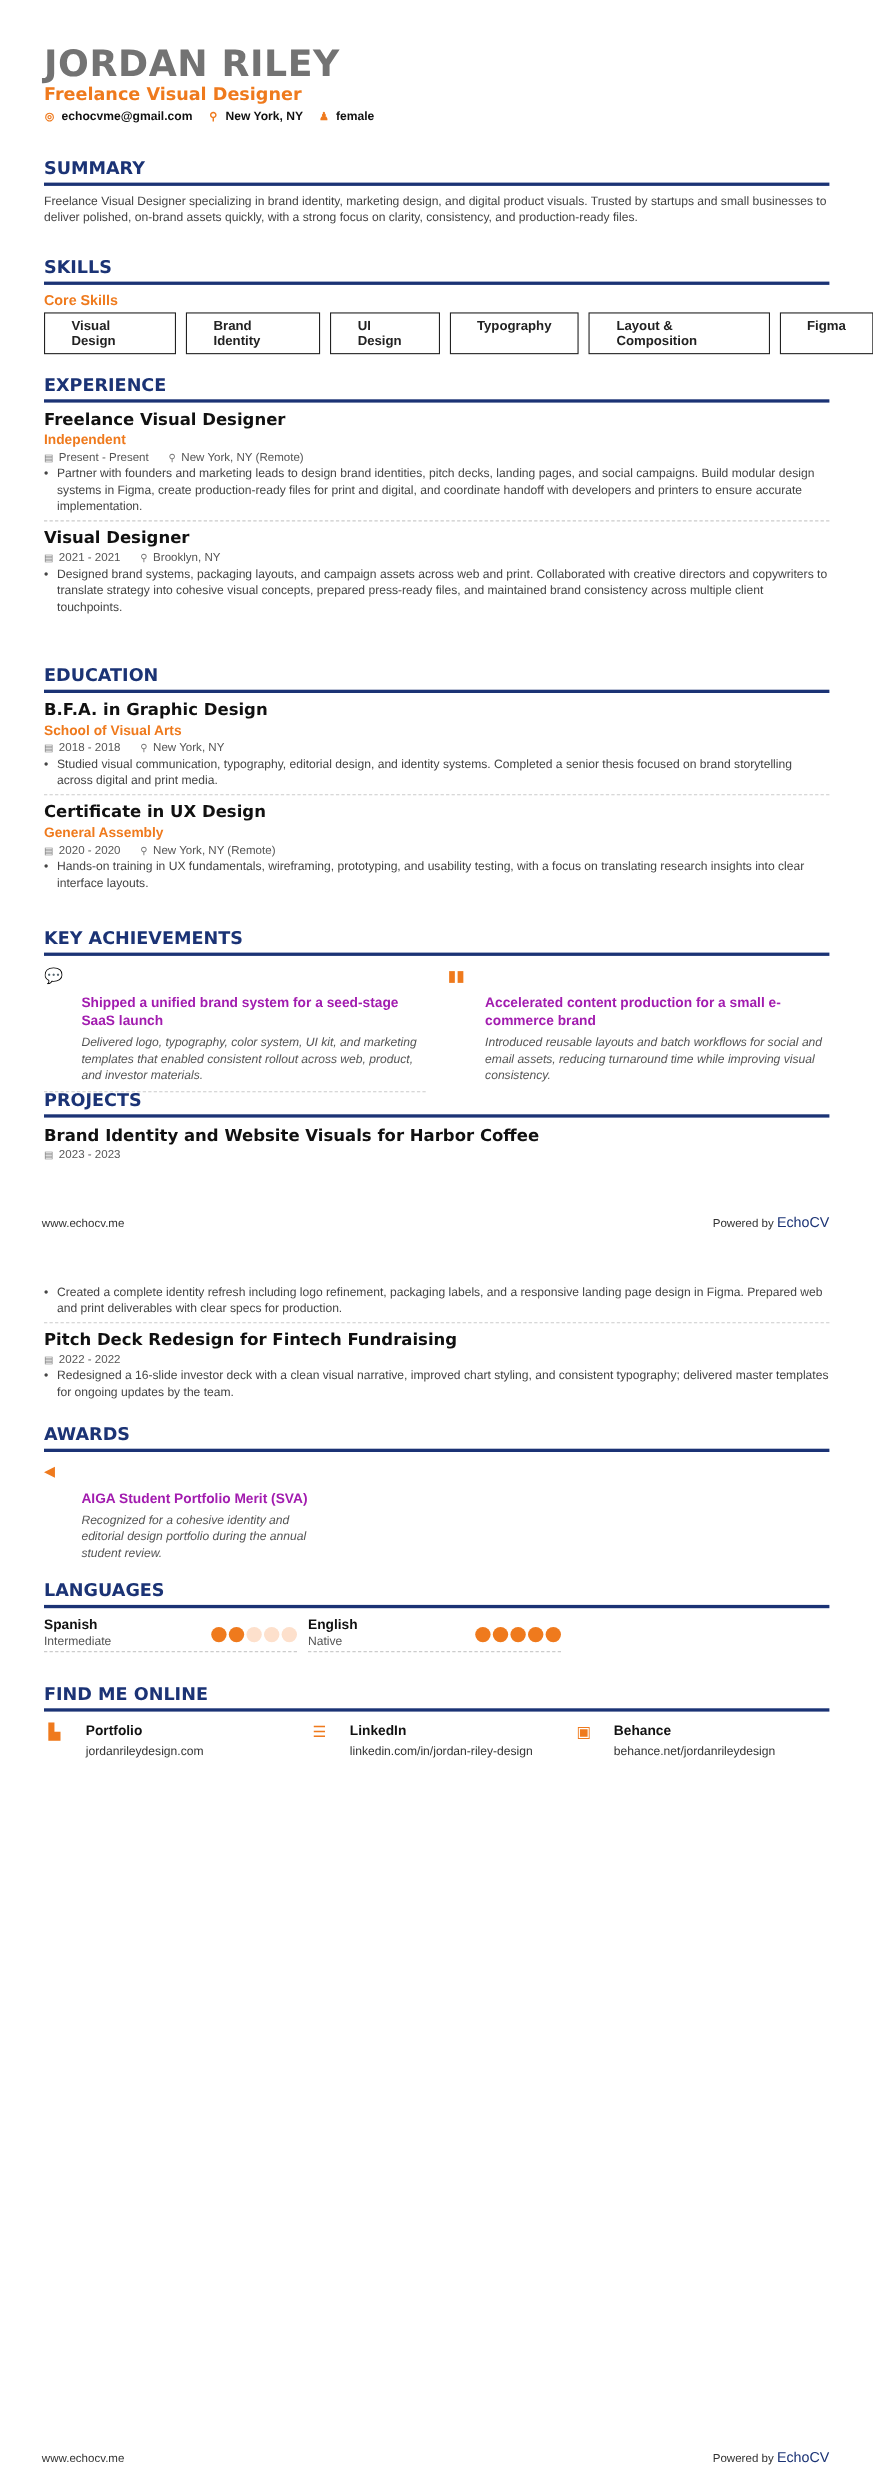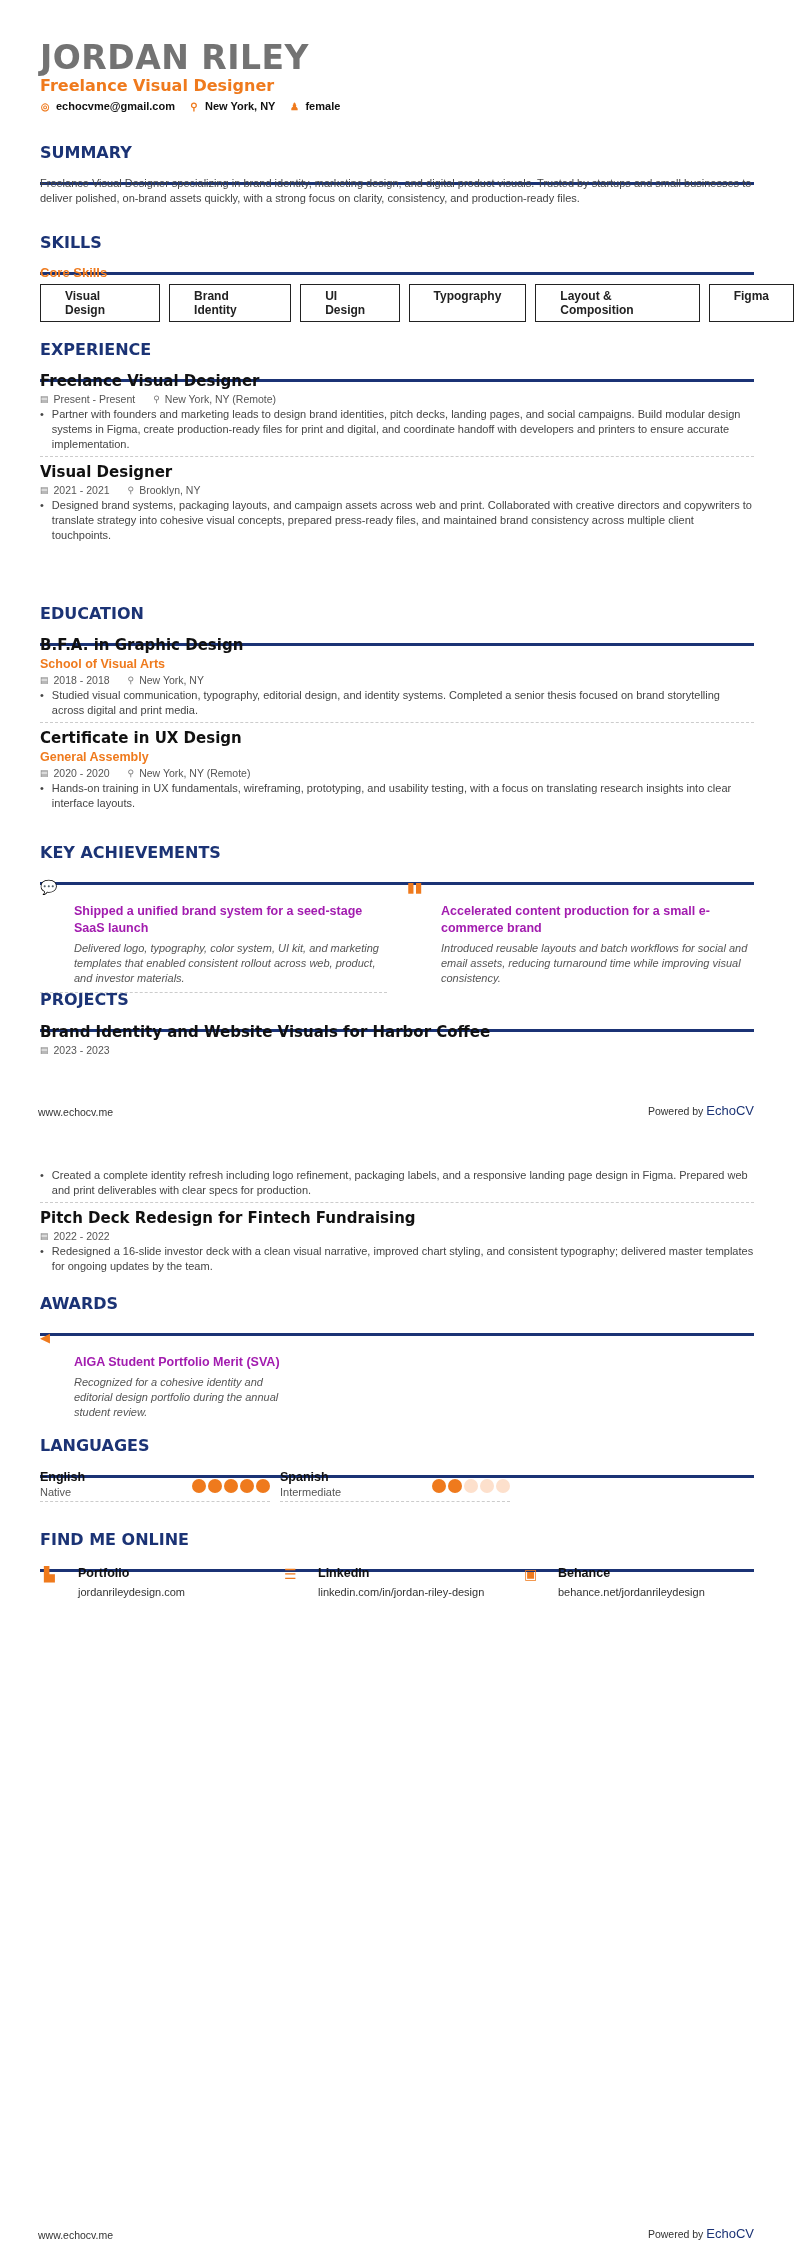--- a/index.html
+++ b/index.html
@@ -4,21 +4,21 @@
 <style>
   * { box-sizing: border-box; margin: 0; padding: 0; }
   html, body { width: 794px; background: #fff; }
   body { font-family: "Liberation Sans", sans-serif; color: #222; position: relative; height: 2246px; overflow: hidden; }
   .name { position: absolute; left: 40px; top: 38px; font-family: "DejaVu Sans", sans-serif; font-weight: bold; font-size: 33px; letter-spacing: 0.5px; color: #737373; }
   .role { position: absolute; left: 40px; top: 76px; font-family: "DejaVu Sans", sans-serif; font-weight: bold; font-size: 16px; color: #ef7a1d; }
   .contacts { position: absolute; left: 40px; top: 100px; display: flex; gap: 14px; font-size: 11px; font-weight: bold; color: #111; align-items: center; }
   .contacts .ci { display: flex; align-items: center; gap: 6px; }
   .ico { color: #ef7a1d; font-size: 10px; display: inline-block; width: 10px; text-align: center; }
 
-  .sec-title { position: absolute; left: 40px; width: 714px; font-family: "DejaVu Sans", sans-serif; font-weight: bold; font-size: 16px; color: #1b3375; padding-bottom: 20px; border-bottom: 3px solid #1b3375; }
+  .sec-title { position: absolute; left: 40px; width: 714px; font-family: "DejaVu Sans", sans-serif; font-weight: bold; font-size: 16px; color: #1b3375; padding-bottom: 4px; border-bottom: 3px solid #1b3375; }
   .para { font-size: 11px; line-height: 15px; color: #444; }
   .abs { position: absolute; }
 
   .skills-label { font-weight: bold; font-size: 13px; color: #ef7a1d; }
   .chips { display: flex; gap: 9px; margin-top: 4px; }
   .chip { border: 1.5px solid #222; padding: 4px 24px; font-size: 12px; font-weight: bold; color: #222; }
 
   .entry-title { font-family: "DejaVu Sans", sans-serif; font-weight: bold; font-size: 15px; color: #111; }
   .entry-org { font-weight: bold; font-size: 12.5px; color: #ef7a1d; margin-top: 3px; }
   .meta { font-size: 10.5px; color: #555; margin-top: 3px; display: flex; gap: 18px; }
@@ -85,20 +85,21 @@
     <span class="chip">Typography</span>
     <span class="chip">Layout &amp; Composition</span>
     <span class="chip">Figma</span>
   </div>
 </div>
 
 <div class="sec-title" style="top:340px">EXPERIENCE</div>
 <div class="abs" style="left:40px;top:372px;width:714px">
   <div>
     <div class="entry-title">Freelance Visual Designer</div>
+    <div class="entry-org">Independent</div>
     <div class="meta">
       <span class="g">
           <span class="mi">▤</span>
           <span>Present - Present</span>
         </span>
       <span class="g">
           <span class="mi">⚲</span>
           <span>New York, NY (Remote)</span>
         </span>
     </div>
@@ -227,42 +228,42 @@
   <div>
     <div class="ach-title">AIGA Student Portfolio Merit (SVA)</div>
     <div class="ach-desc">Recognized for a cohesive identity and editorial design portfolio during the annual student review.</div>
   </div>
 </div>
 
 <div class="sec-title" style="top:1436px">LANGUAGES</div>
 <div class="abs lang-row" style="left:40px;top:1470px">
   <div class="lang">
     <div>
-        <div class="lang-name">English</div>
-        <div class="lang-level">Native</div>
-      </div>
-    <div class="dots">
-        <span class="d"></span>
-        <span class="d"></span>
-        <span class="d"></span>
-        <span class="d"></span>
-        <span class="d"></span>
-      </div>
-  </div>
-  <div class="lang">
-    <div>
         <div class="lang-name">Spanish</div>
         <div class="lang-level">Intermediate</div>
       </div>
     <div class="dots">
         <span class="d"></span>
         <span class="d"></span>
         <span class="d off"></span>
         <span class="d off"></span>
         <span class="d off"></span>
+      </div>
+  </div>
+  <div class="lang">
+    <div>
+        <div class="lang-name">English</div>
+        <div class="lang-level">Native</div>
+      </div>
+    <div class="dots">
+        <span class="d"></span>
+        <span class="d"></span>
+        <span class="d"></span>
+        <span class="d"></span>
+        <span class="d"></span>
       </div>
   </div>
 </div>
 
 <div class="sec-title" style="top:1530px">FIND ME ONLINE</div>
 <div class="abs online-row" style="left:44px;top:1566px">
   <div class="online">
     <span class="oicon">▙</span>
     <div>
         <div class="online-label">Portfolio</div>

